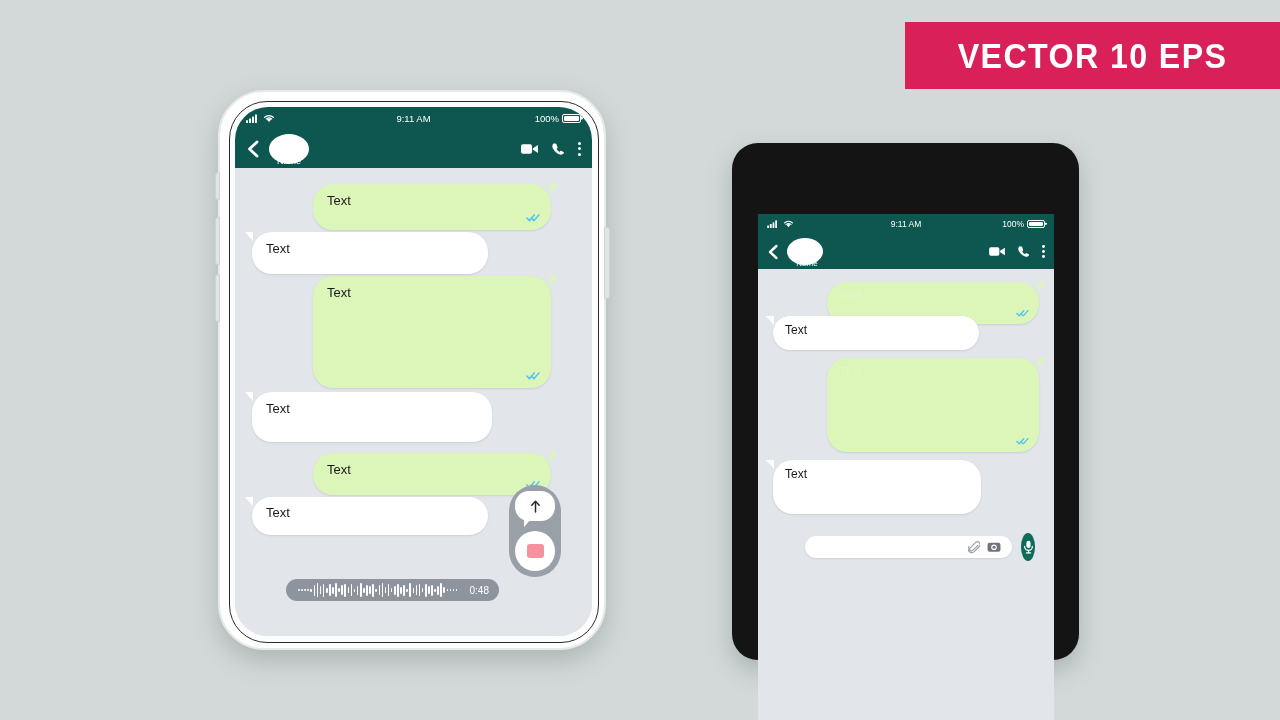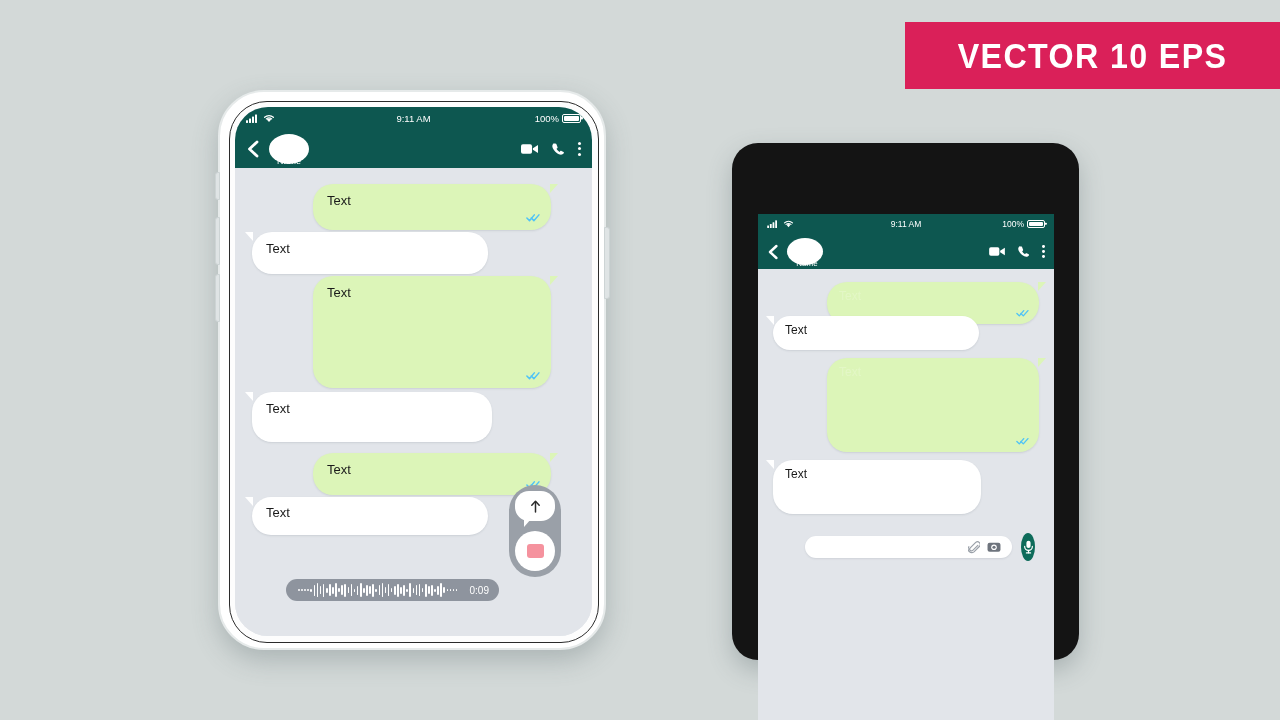--- a/index.html
+++ b/index.html
@@ -357,21 +357,21 @@
               <b style="height:11px"></b>
             <b style="height:3px"></b>
               <b style="height:9px"></b>
               <b style="height:14px"></b>
               <b style="height:6px"></b>
             <b style="height:2px"></b>
               <b style="height:2px"></b>
               <b style="height:2px"></b>
               <b style="height:2px"></b>
           </div>
-          <span class="wave-time">0:09</span>
+          <span class="wave-time">0:48</span>
         </div>
 
         <div class="rec-pill" style="left:274px;top:317px;width:52px;height:92px;">
           <div class="send-bub">
             <svg width="13" height="15" viewBox="0 0 14 16">
               <path d="M7 14 L7 3" stroke="#2b2b2b" stroke-width="1.6" stroke-linecap="round"></path>
               <path d="M3 6.6 L7 2.4 L11 6.6" stroke="#2b2b2b" stroke-width="1.6" fill="none" stroke-linecap="round" stroke-linejoin="round"></path>
             </svg>
           </div>
           <div class="stop-circle">

